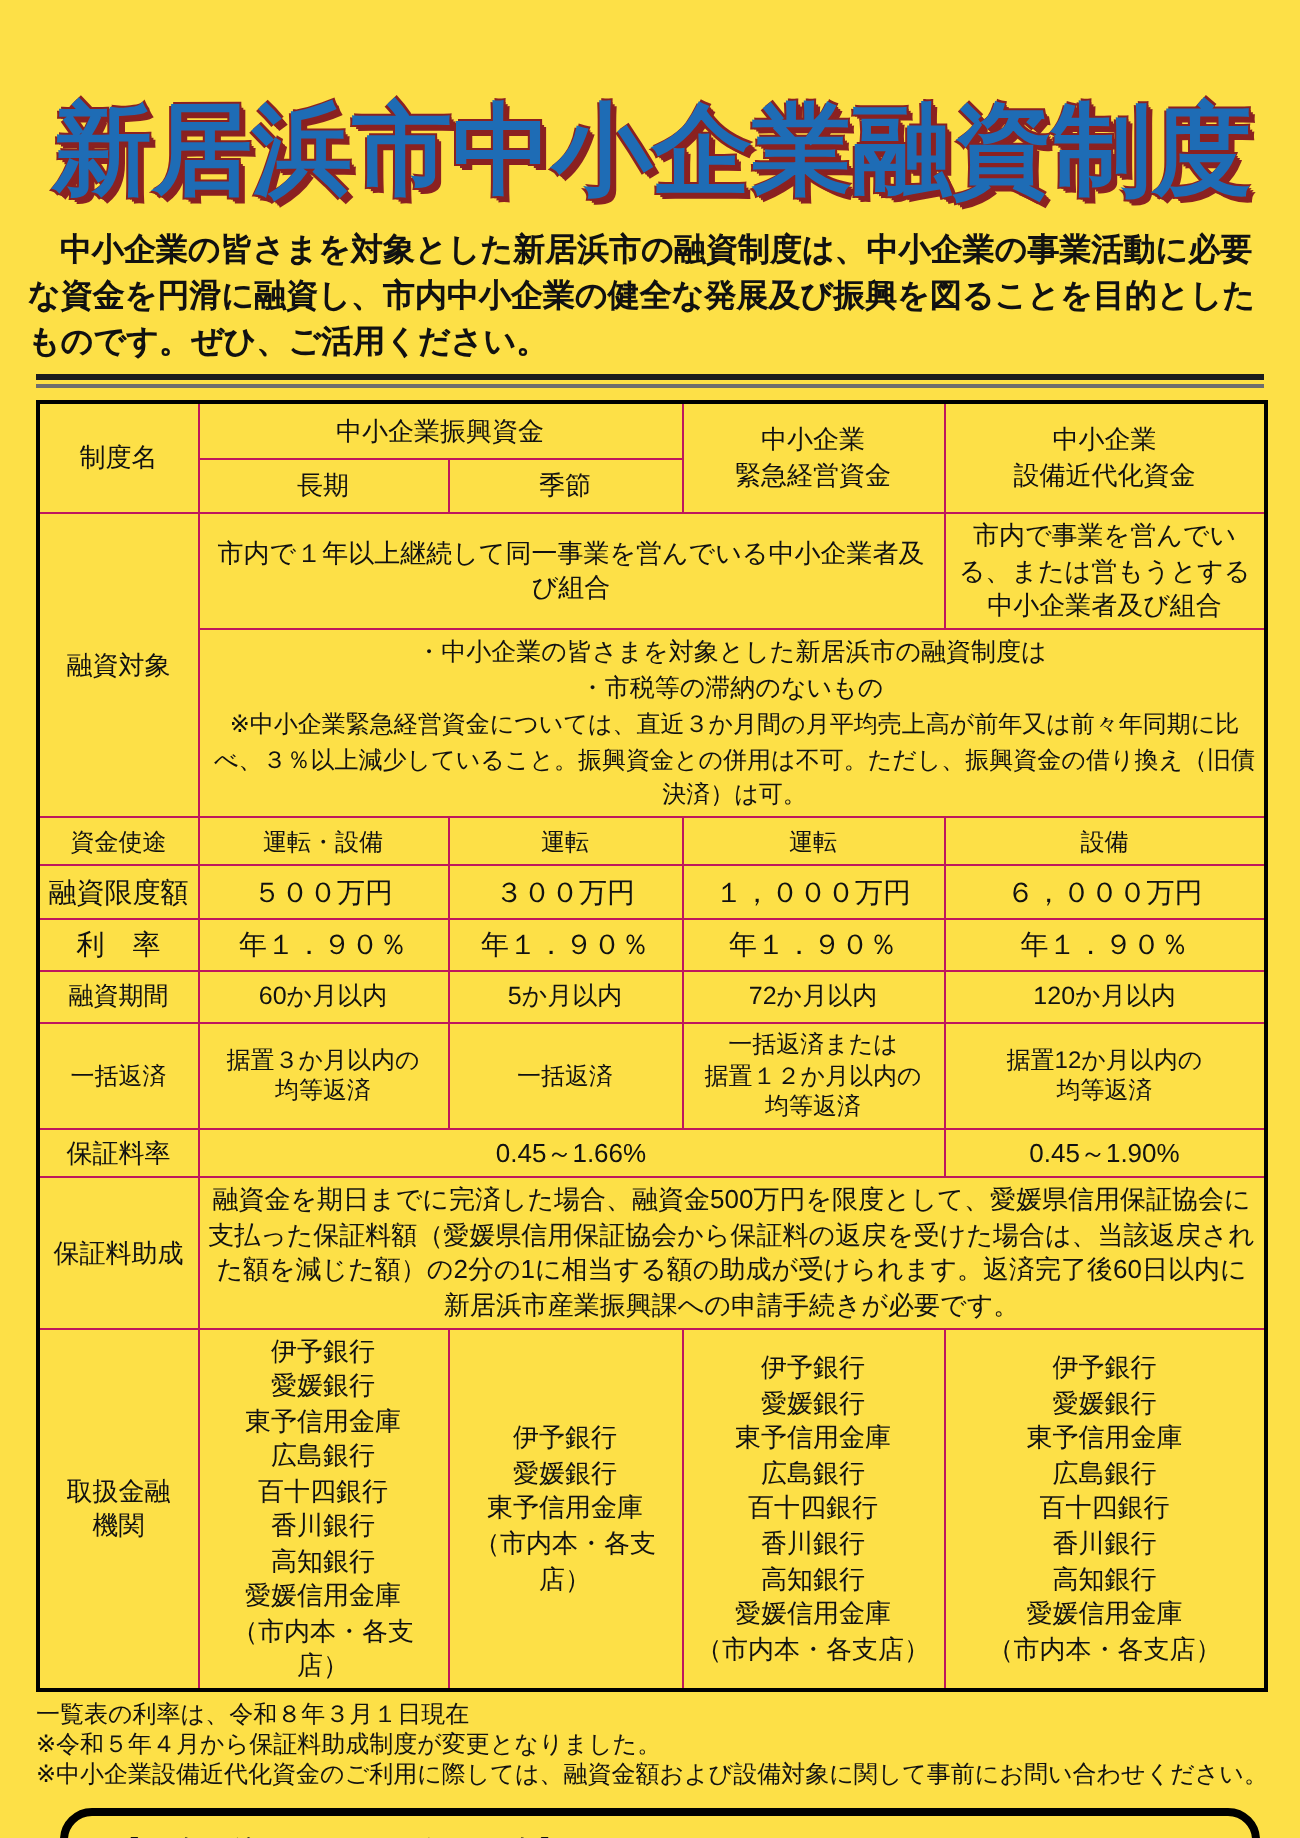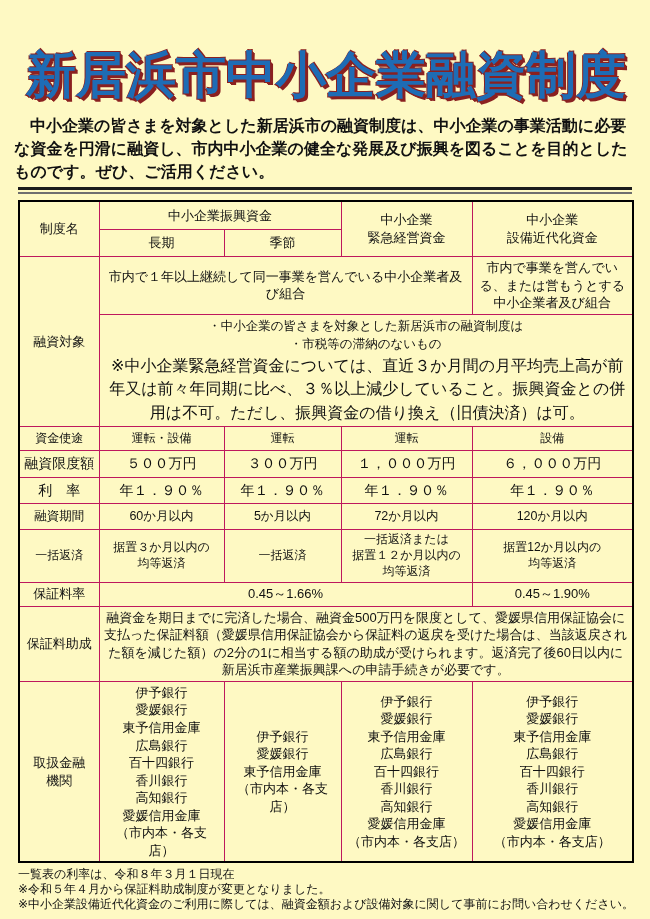--- a/index.html
+++ b/index.html
@@ -1,17 +1,17 @@
 <!DOCTYPE html>
 <html><head>
 <meta charset="utf-8">
 <style>
   html,body{margin:0;padding:0;background:#ffffff;}
   body{width:650px;height:919px;font-family:"Liberation Sans","DejaVu Sans",sans-serif;color:#111;}
-  .page{position:relative;width:650px;height:919px;overflow:hidden;background:#fef9c3;}
+  .page{position:relative;width:650px;height:919px;overflow:hidden;background:#fde047;}
 
   .title{
     margin:50px 24px 10px 26px;
     font-size:50px;line-height:1.0;font-weight:900;
     white-space:nowrap;letter-spacing:0px;
   }
 
   .intro{
     margin:14px 14px 0 14px;
     font-size:16px;font-weight:600;line-height:23px;
@@ -33,21 +33,21 @@
   }
   .pre{white-space:pre-line;}
   .lab{font-size:13.5px;}
   .hdr{font-size:13.5px;}
   .h-top{height:23px;}
   .h-sub{height:22px;}
   .cell-common{height:38px;font-size:12.5px;}
   .cell-col4{font-size:11.5px;line-height:1.2;text-align:left;padding:3px 5px;}
   .bullets{text-align:left;padding:4px 6px;}
   .bullets .b{font-size:12.5px;line-height:1.5;}
-  .bullets .note{font-size:16px;line-height:1.45;padding-left:3px;}
+  .bullets .note{font-size:12px;line-height:1.45;padding-left:3px;}
   .row-usage td{height:19px;font-size:12px;}
   .row-limit td{height:22px;font-size:14px;}
   .row-rate td{height:21px;font-size:14px;}
   .row-period td{height:21px;font-size:12.5px;}
   .row-repay td{height:48px;font-size:12px;line-height:1.3;}
   .row-grate td{height:19px;font-size:13px;}
   .subsidy{text-align:left;font-size:11.5px;line-height:1.6;padding:4px 8px;}
   .banks{height:152px;text-align:left;vertical-align:top;font-size:12.5px;line-height:17px;padding:5px 2px 2px 8px;}
 
   .footnotes{margin:4px 0 0 18px;font-size:12px;line-height:15px;}

